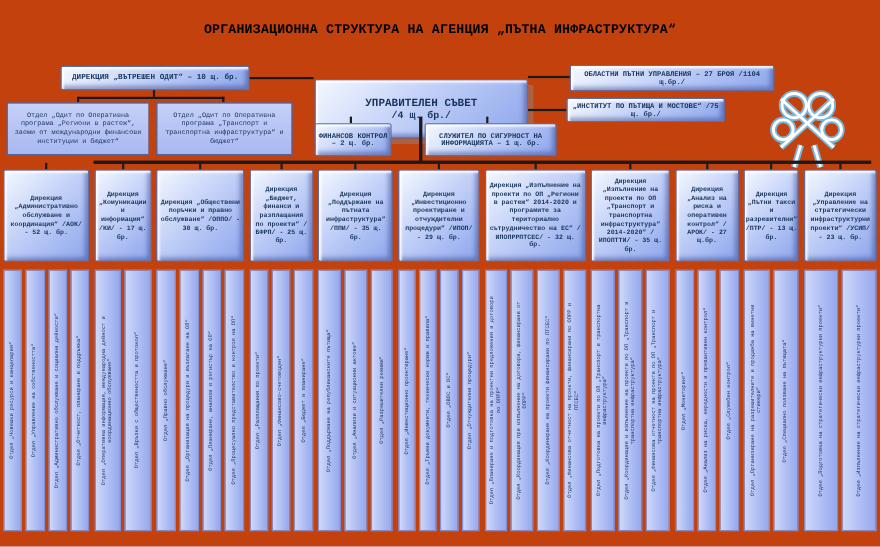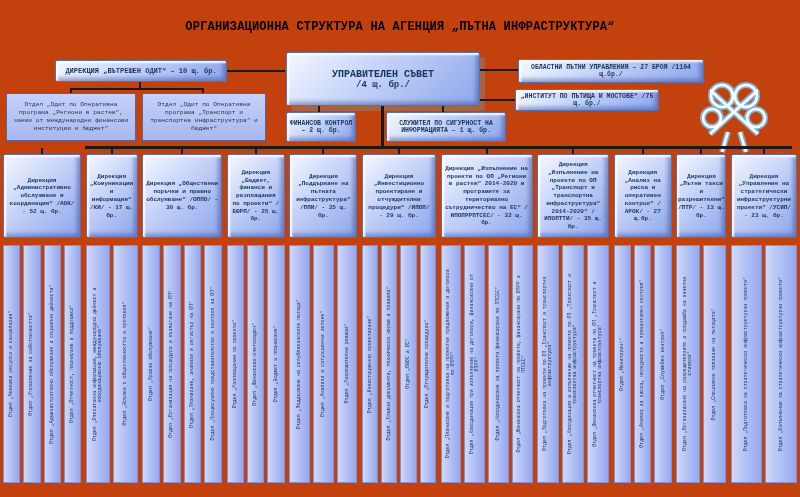--- a/index.html
+++ b/index.html
@@ -13,21 +13,21 @@
          border:1px solid #5a6fae;border-radius:2px;
          box-shadow:inset 2px 2px 2px rgba(255,255,255,.95),inset -3px -3px 4px rgba(43,62,138,.45);
          color:#17365d;font-weight:bold;text-align:center;
          display:flex;align-items:center;justify-content:center;box-sizing:border-box;}
   .shadowed{box-shadow:5px 5px 0 rgba(140,140,140,.45),
             inset 2px 2px 2px rgba(255,255,255,.95),inset -3px -3px 4px rgba(43,62,138,.45);}
   .flatbox{background:linear-gradient(180deg,#c6d1f8 0%,#a8b8f0 100%);
            border:1px solid #55639f;box-sizing:border-box;text-align:center;
            display:flex;align-items:center;justify-content:center;
            font-size:6.2px;line-height:1.3;color:#17365d;padding:2px;}
-  #board-box{flex-direction:column;}
+  #board-box{flex-direction:column;margin-top:20px;}
   #board-line1{font-size:10px;} #board-line2{font-size:9px;}
   #groups{position:absolute;left:3px;top:148px;width:794px;display:flex;
           justify-content:space-between;gap:3px;align-items:flex-start;}
   .dir-group{flex:0 0 auto;display:flex;flex-direction:column;}
   .dir-group::before{content:"";display:block;width:2px;height:6px;background:#1a1a1a;margin:0 auto;}
   .dir-head{height:84px;font-size:6px;line-height:1.3;padding:2px 3px;}
   .dir-cols{display:flex;gap:3px;margin-top:7px;height:238px;}
   .dept{flex:1;display:flex;align-items:center;justify-content:center;overflow:hidden;
         background:linear-gradient(to right,#cfd9fa 0%,#aebdf3 55%,#95a8ee 100%);
         border:1px solid #7e91d6;box-sizing:border-box;padding:1px 0;}

